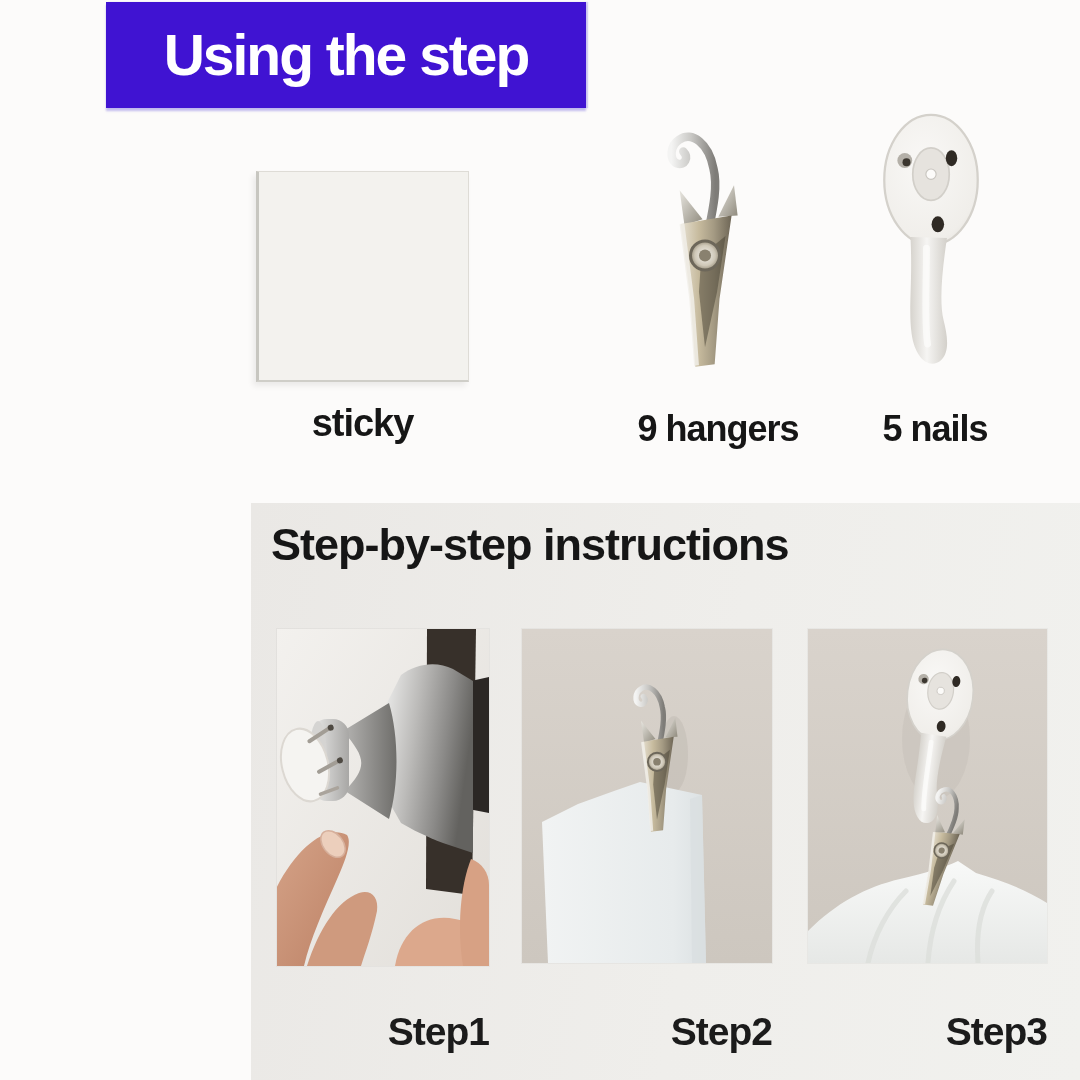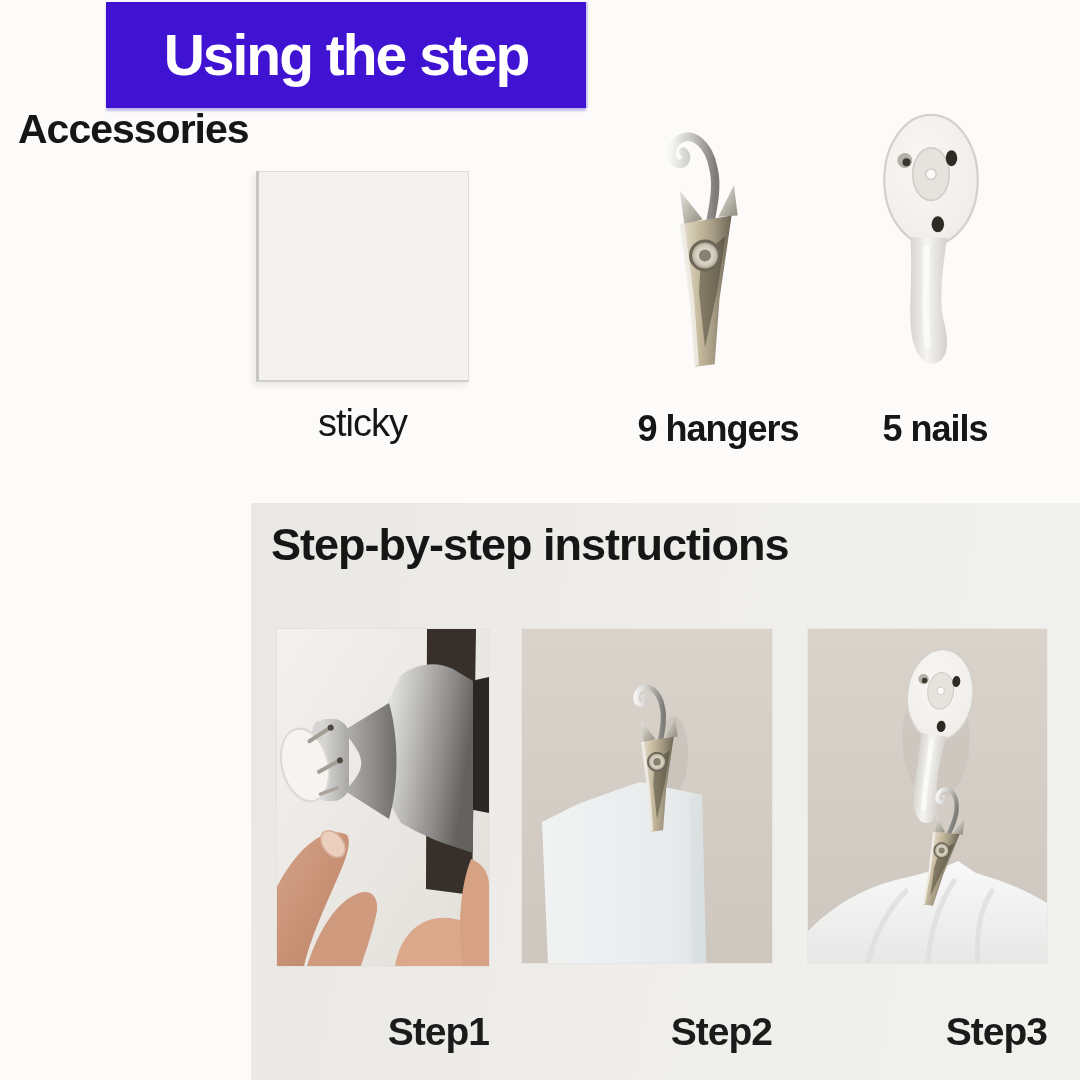--- a/index.html
+++ b/index.html
@@ -31,21 +31,21 @@
   .sticky-square{
     position:absolute;left:256px;top:171px;width:213px;height:211px;
     background:#f3f2ee;
     border:1px solid #dedcd6;border-left:3px solid #c7c6c0;border-bottom:2px solid #cfcec8;
     box-shadow:-3px 4px 6px rgba(0,0,0,.07);
   }
   .acc-label{
     position:absolute;color:var(--text-dark,#161616);
     text-align:center;letter-spacing:-1px;white-space:nowrap;
   }
-  #label-sticky{left:256px;top:402px;width:213px;font-size:38px;font-weight:400}
+  #label-sticky{left:256px;top:402px;width:213px;font-size:38px;font-weight:700}
   #label-hangers{left:632px;top:408px;width:172px;font-size:36px;font-weight:600}
   #label-nails{left:849px;top:408px;width:172px;font-size:36px;font-weight:600}
   .icon-abs{position:absolute}
   #hanger-icon{left:643px;top:108px;width:124px;height:278px}
   #nail-icon{left:874px;top:108px;width:114px;height:276px}
 
   
   .panel{
     position:absolute;left:251px;top:503px;width:829px;height:577px;
     background:linear-gradient(100deg,#eae8e5 0%,var(--panel-bg,#efeeeb) 55%,#f1f1ee 100%);
@@ -162,21 +162,20 @@
     </symbol>
   </defs>
 </svg>
 
 <div id="canvas">
 
   <div class="banner">
     <span class="banner-title">Using the step</span>
   </div>
 
-  <div class="accessories-label">Accessories</div>
 
   <div class="sticky-square"></div>
   <div class="acc-label" id="label-sticky">sticky</div>
 
   <svg class="icon-abs" id="hanger-icon" viewBox="0 0 100 230">
     <use href="#sym-clip" width="100" height="230"></use>
   </svg>
   <div class="acc-label" id="label-hangers">9 hangers</div>
 
   <svg class="icon-abs" id="nail-icon" viewBox="0 0 100 240">

